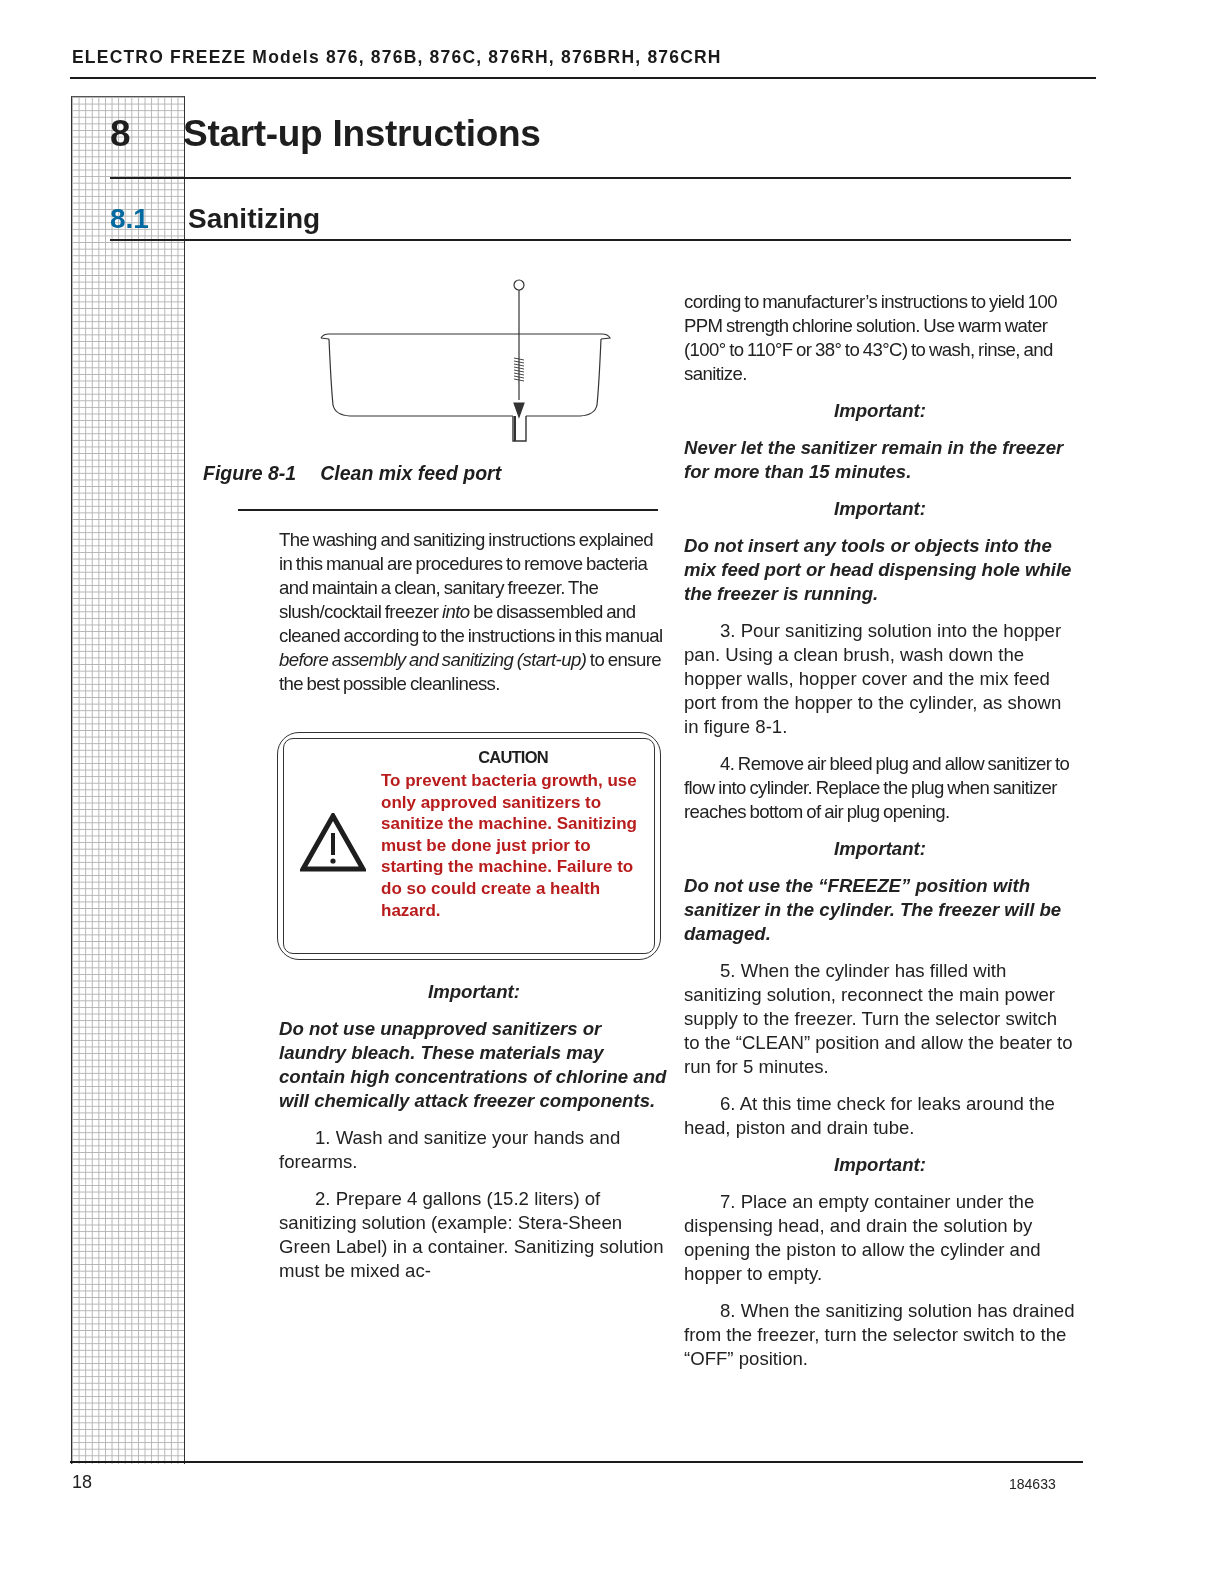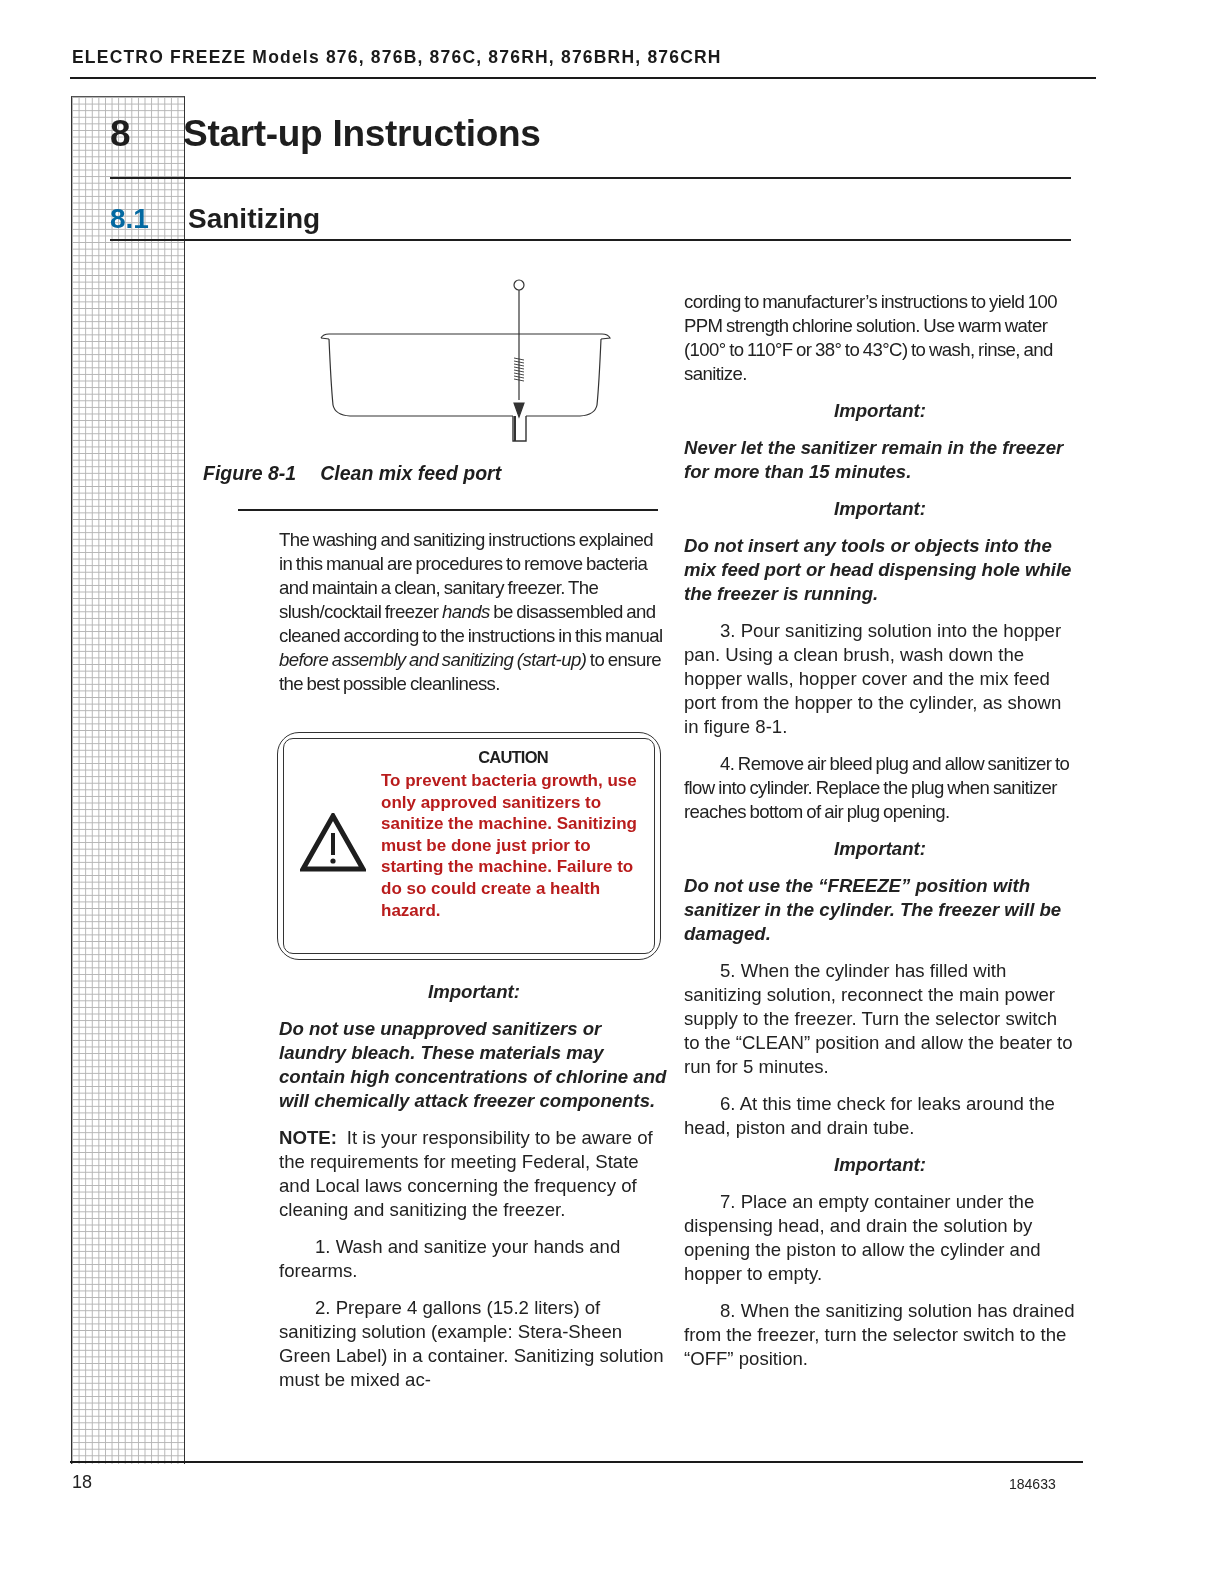--- a/index.html
+++ b/index.html
@@ -87,40 +87,39 @@
     <line x1="200" y1="141" x2="200" y2="166" stroke-width="2"></line>
   </svg>
 </div>
 
 <div class="figure-caption">
   <span class="num">Figure 8-1</span><span>Clean mix feed port</span>
 </div>
 <div class="figure-rule"></div>
 
 <div class="col col-left tight" style="top:528px;">
-  <span>The washing and sanitizing instructions explained in this manual are procedures to remove bacteria and maintain a clean, sanitary freezer. The slush/cocktail freezer </span><em>hands</em><span> be disassembled and cleaned according to the instructions in this manual </span><em>before assembly and sanitizing (start-up)</em><span> to ensure the best possible cleanliness.</span>
+  <span>The washing and sanitizing instructions explained in this manual are procedures to remove bacteria and maintain a clean, sanitary freezer. The slush/cocktail freezer </span><em>into</em><span> be disassembled and cleaned according to the instructions in this manual </span><em>before assembly and sanitizing (start-up)</em><span> to ensure the best possible cleanliness.</span>
 </div>
 
 <div class="caution-box">
   <div class="caution-inner"></div>
   <div class="caution-icon">
     <svg width="66" height="60" viewBox="0 0 66 60">
       <path d="M33 3 L63 56 L3 56 Z" fill="none" stroke="#1e1e1e" stroke-width="5" stroke-linejoin="miter"></path>
       <rect x="31" y="20" width="4" height="22" fill="#1e1e1e"></rect>
       <circle cx="33" cy="48" r="2.6" fill="#1e1e1e"></circle>
     </svg>
   </div>
   <div class="caution-title">CAUTION</div>
   <div class="caution-text">To prevent bacteria growth, use only approved sanitizers to sanitize the machine. Sanitizing must be done just prior to starting the machine. Failure to do so could create a health hazard.</div>
 </div>
 
 <div class="col col-left" style="top:980px;">
   <p class="imp-head">Important:</p>
   <p class="imp-body">Do not use unapproved sanitizers or laundry bleach. These materials may contain high concentrations of chlorine and will chemically attack freezer components.</p>
-  <p><span class="note-label">NOTE:</span><span>It is your responsibility to be aware of the requirements for meeting Federal, State and Local laws concerning the frequency of cleaning and sanitizing the freezer.</span></p>
   <p class="indent">1.  Wash and sanitize your hands and forearms.</p>
   <p class="indent">2.  Prepare 4 gallons (15.2 liters) of sanitizing solution (example: Stera-Sheen Green Label) in a container. Sanitizing solution must be mixed ac-</p>
 </div>
 
 <div class="col col-right" style="top:290px;">
   <p class="tight">cording to manufacturer’s instructions to yield 100 PPM strength chlorine solution. Use warm water (100° to 110°F or 38° to 43°C) to wash, rinse, and sanitize.</p>
   <p class="imp-head">Important:</p>
   <p class="imp-body">Never let the sanitizer remain in the freezer for more than 15 minutes.</p>
   <p class="imp-head">Important:</p>
   <p class="imp-body">Do not insert any tools or objects into the mix feed port or head dispensing hole while the freezer is running.</p>

